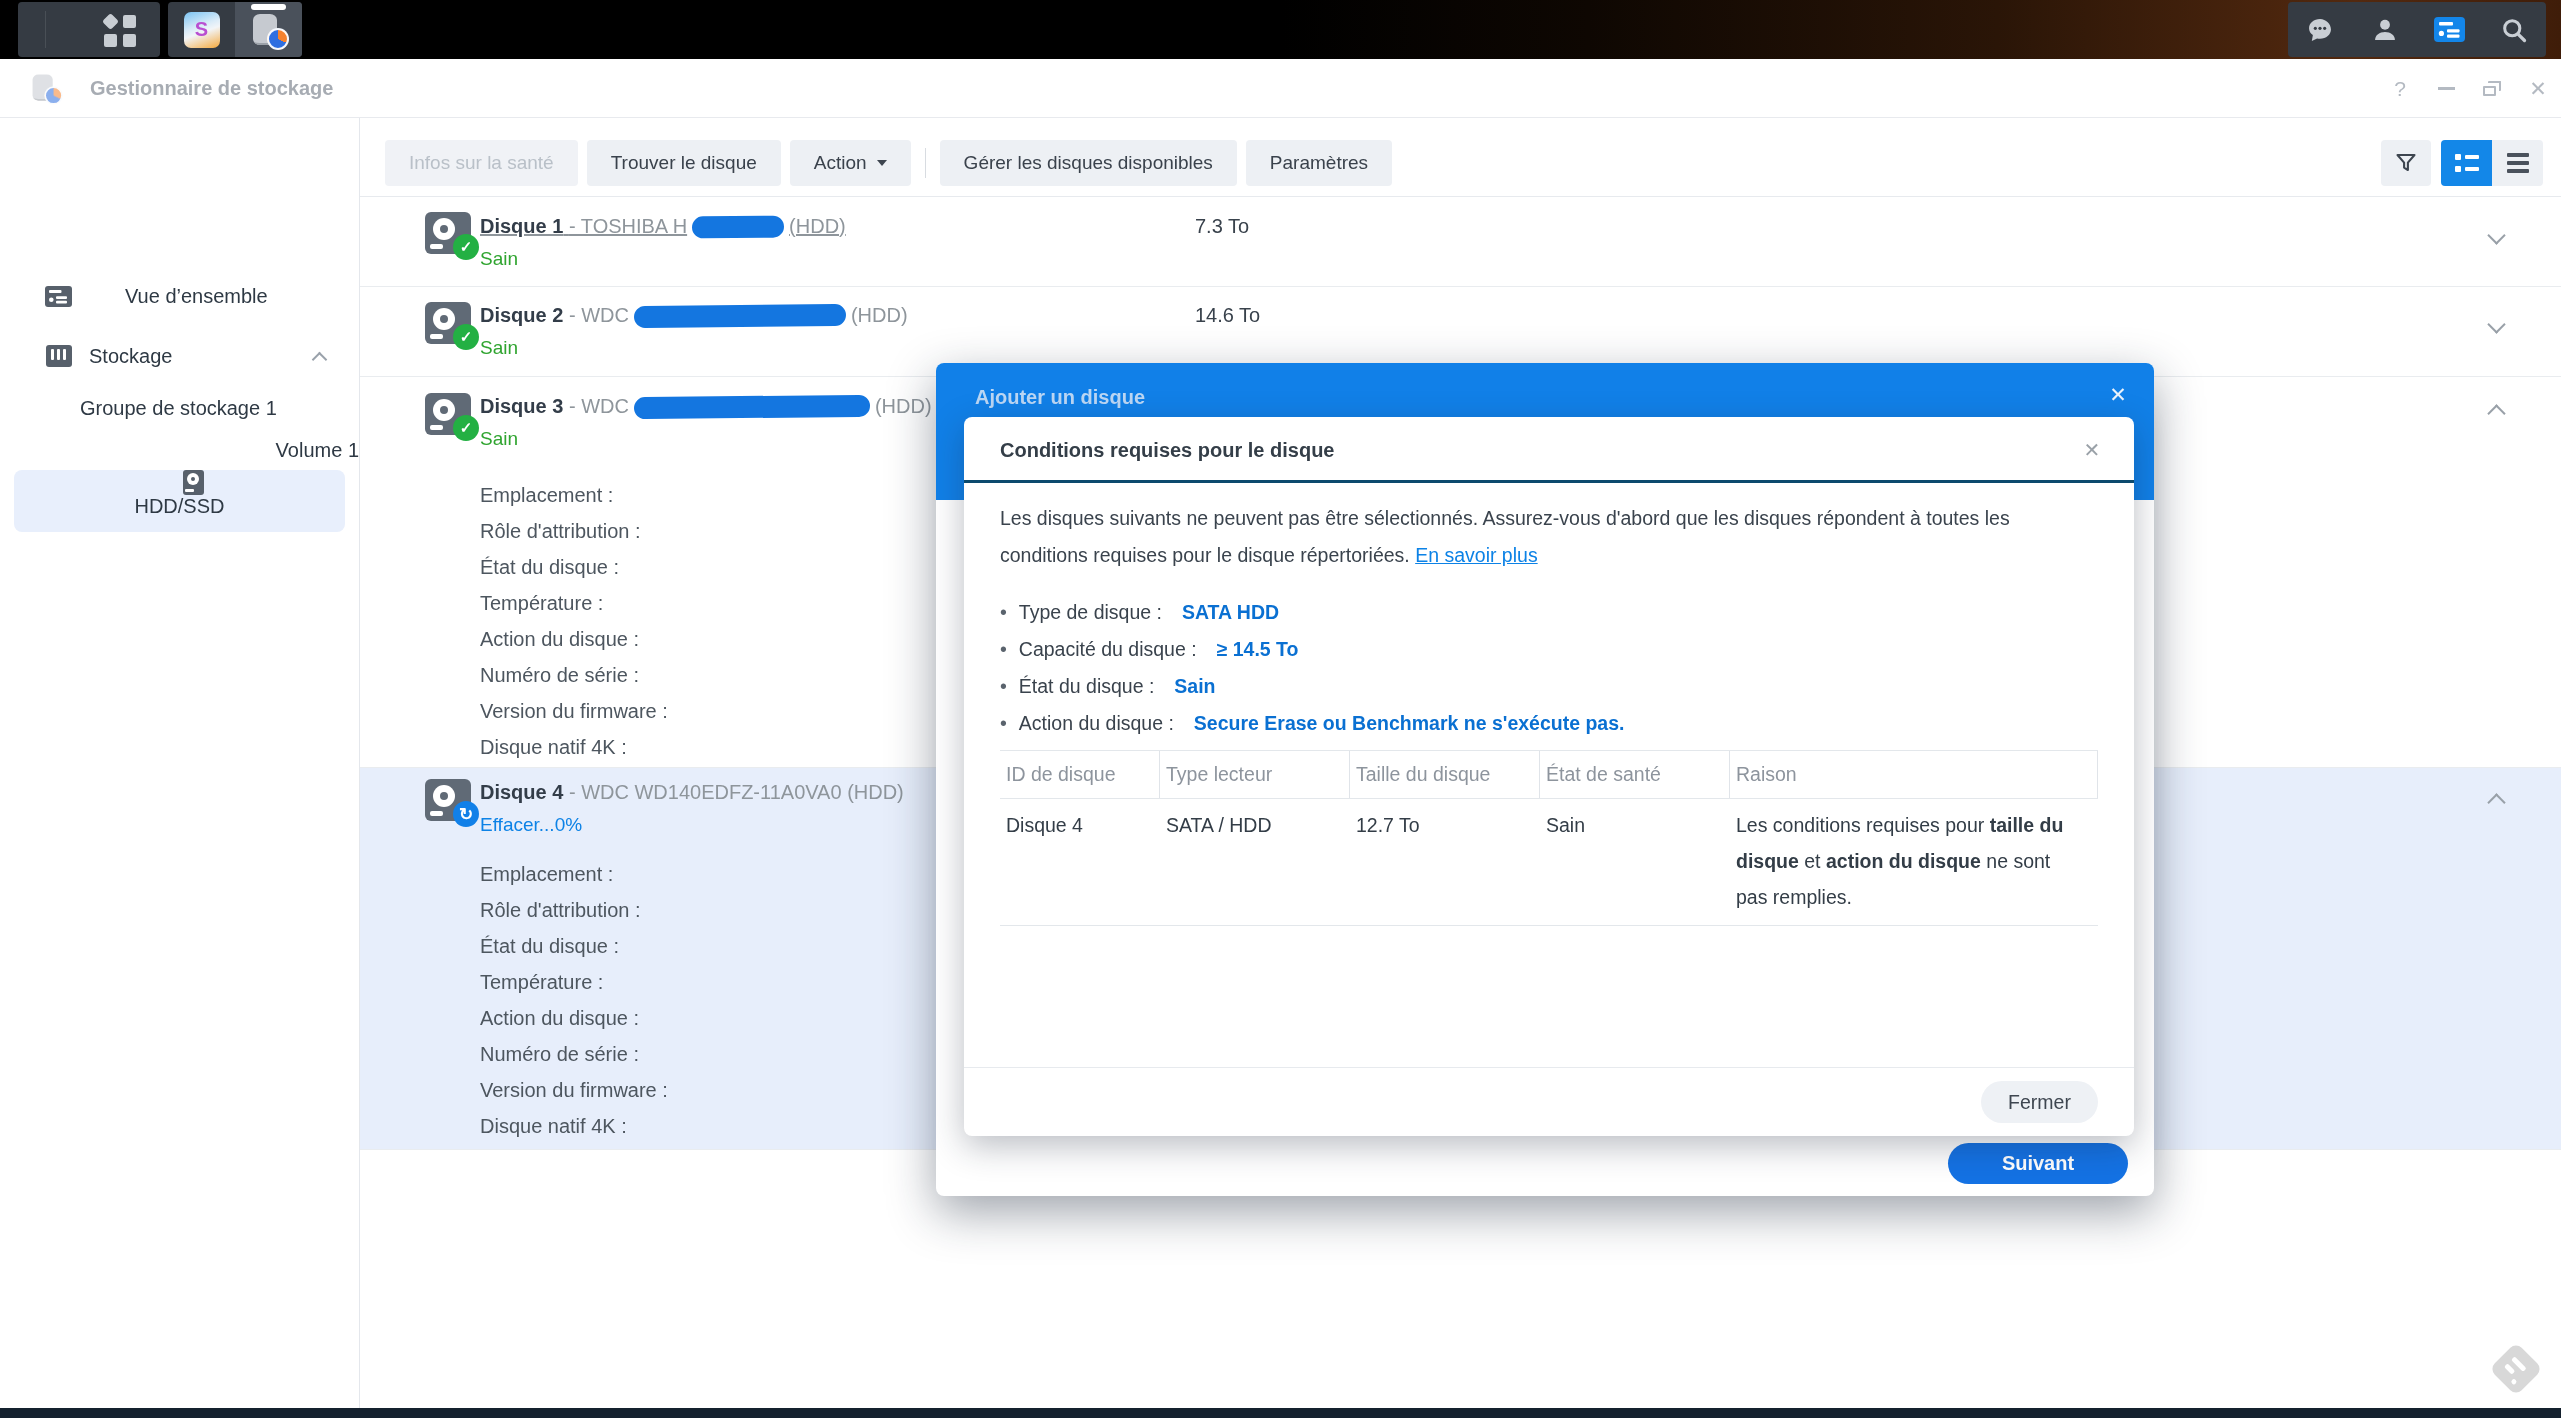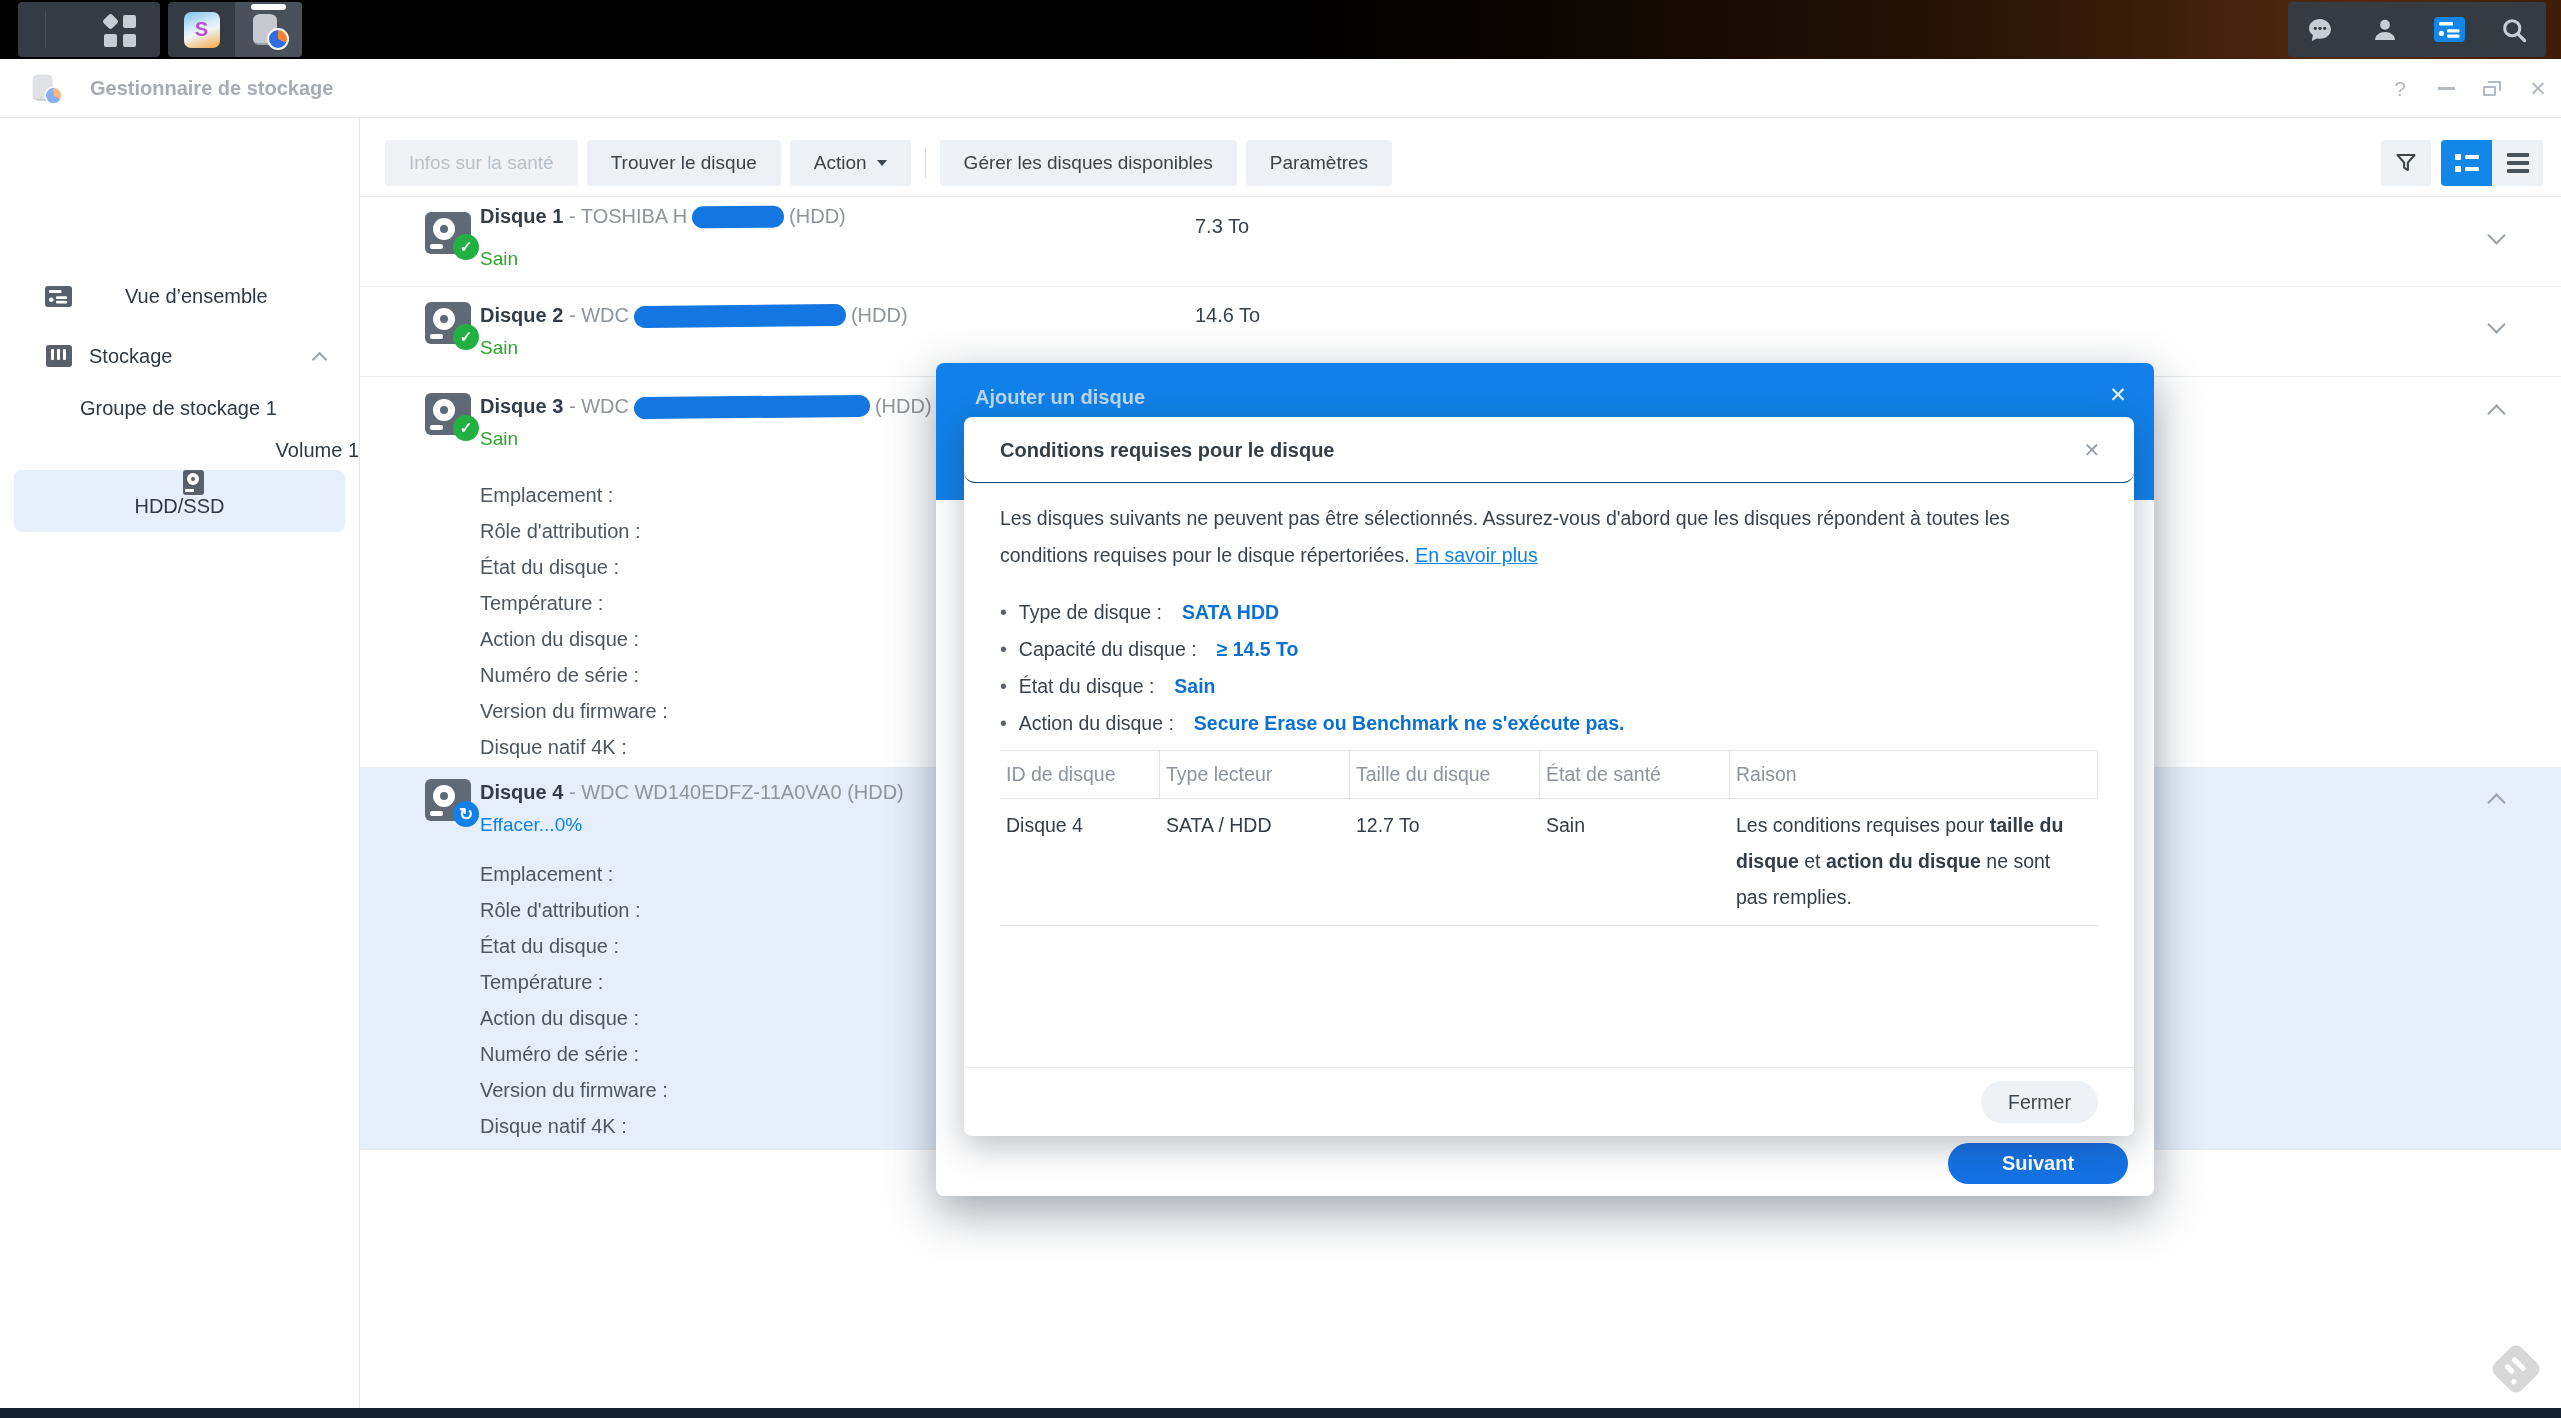--- a/index.html
+++ b/index.html
@@ -123,21 +123,21 @@
     border-radius:8px; box-shadow:0 16px 48px rgba(25,35,55,.42); }
   .dlg-outer .blue-head { position:absolute; top:0; left:0; right:0; height:137px; background:#1180e8; border-radius:8px 8px 0 0; }
   .dlg-outer .o-title { position:absolute; left:39px; top:23px; font-size:20px; font-weight:bold; color:#bcd7f4; }
   .o-close { position:absolute; right:16px; top:14px; width:40px; height:36px; border:none; background:none;
     color:#e9f2fc; font-size:21px; cursor:pointer; }
   .next-btn { position:absolute; right:26px; bottom:12px; width:180px; height:41px; border:none; border-radius:21px;
     background:#1472e4; color:#fff; font-family:inherit; font-size:20px; font-weight:bold; cursor:pointer; }
 
   .dlg-inner { position:absolute; left:964px; top:417px; width:1170px; height:719px; background:#fff;
     border-radius:8px; box-shadow:0 10px 34px rgba(25,35,55,.30); }
-  .i-head { position:absolute; top:0; left:0; right:0; height:66px; border-bottom:1px solid #0c4a6e;border-radius:11px; }
+  .i-head { position:absolute; top:0; left:0; right:0; height:66px; border-bottom:3px solid #0c4a6e; }
   .i-title { position:absolute; left:36px; top:0; line-height:66px; font-size:20px; font-weight:bold; color:#343e48; }
   .i-close { position:absolute; right:22px; top:14px; width:40px; height:38px; border:none; background:none;
     color:#9aa1a8; font-size:20px; cursor:pointer; }
   .i-body { position:absolute; top:66px; left:36px; right:36px; }
   .intro { margin-top:17px; font-size:19.5px; line-height:37px; color:#3a434d; }
   .link { color:#0c82e6; text-decoration:underline; cursor:pointer; }
   .bullets { margin-top:20px; }
   .bullet-line { font-size:19.5px; line-height:37px; color:#3a434d; display:flex; }
   .bullet-dot { color:#5a636d; margin-right:12px; }
   .bullet-val { font-weight:bold; color:#0a70d2; margin-left:20px; }
@@ -333,21 +333,21 @@
     </div>
 
     <div class="disk-block" style="top:79px;height:90px;">
       <span class="d-icon" style="top:15px;">
         <span class="plat"></span>
           <span class="bar"></span>
         <span class="badge ok">
             <span>✓</span>
           </span>
       </span>
-      <div class="d-title" style="top:8px;">
+      <div class="d-title" style="top:18px;text-decoration:underline;">
         <b>Disque 1</b> <span>- TOSHIBA H</span><span class="redact" style="width:92px;"></span><span>(HDD)</span>
       </div>
       <span class="d-status ok" style="top:51px;">Sain</span>
       <span class="d-size" style="top:18px;">7.3 To</span>
       <span class="chev down" style="top:32px;"></span>
     </div>
 
     <div class="disk-block" style="top:169px;height:90px;">
       <span class="d-icon" style="top:15px;">
         <span class="plat"></span>

